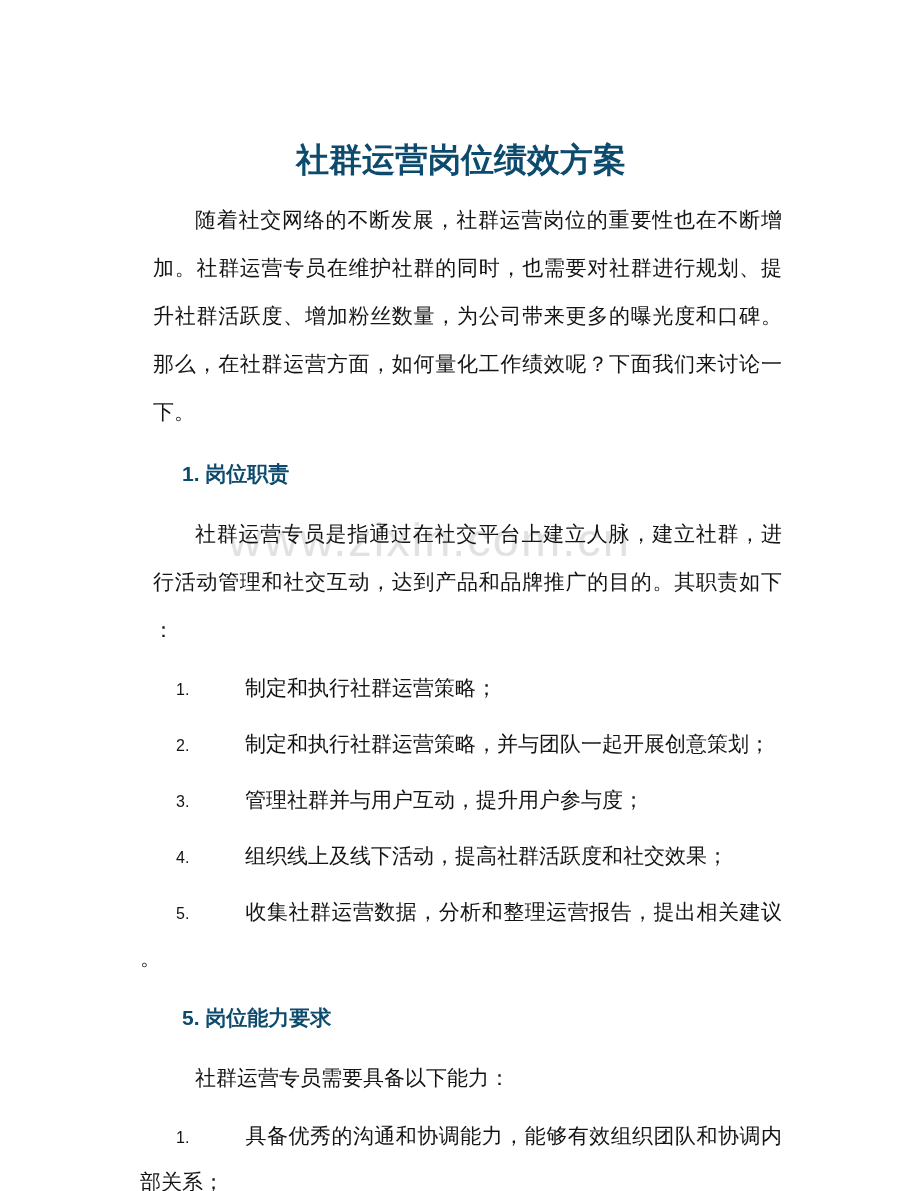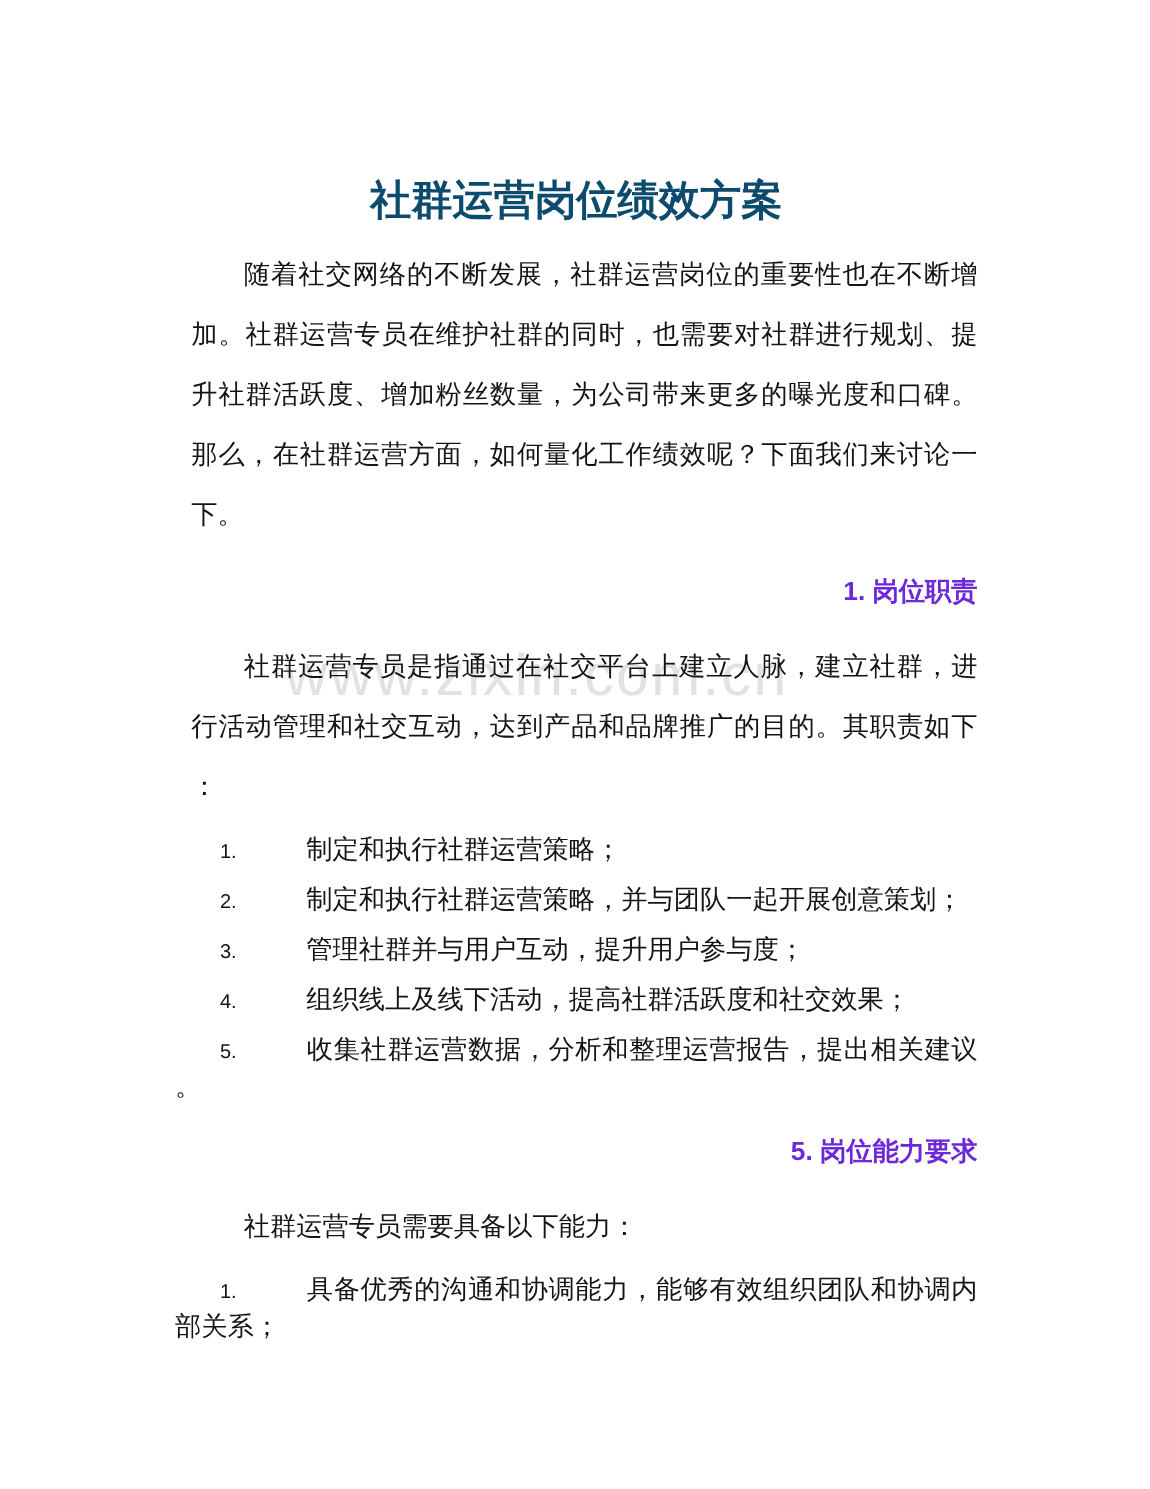--- a/index.html
+++ b/index.html
@@ -52,27 +52,26 @@
   }
   .para.indent {
     text-indent: 42px;
   }
   .heading {
     margin: 14px 0 12px 0;
     font-size: 21px;
     font-weight: bold;
     line-height: 48px;
     padding-left: 42px;
-    color: #6d28d9;
-    text-align: right;
+    color: #0c4a6e;
   }
   .list-item {
     margin: 0 0 10px 0;
     font-size: 21px;
-    line-height: 28px;
+    line-height: 44px;
     text-align: justify;
     word-break: break-all;
     line-break: anywhere;
     color: #141414;
   }
   .list-item .num {
     display: inline-block;
     margin-left: 36px;
     width: 69px;
     font-size: 16px;

